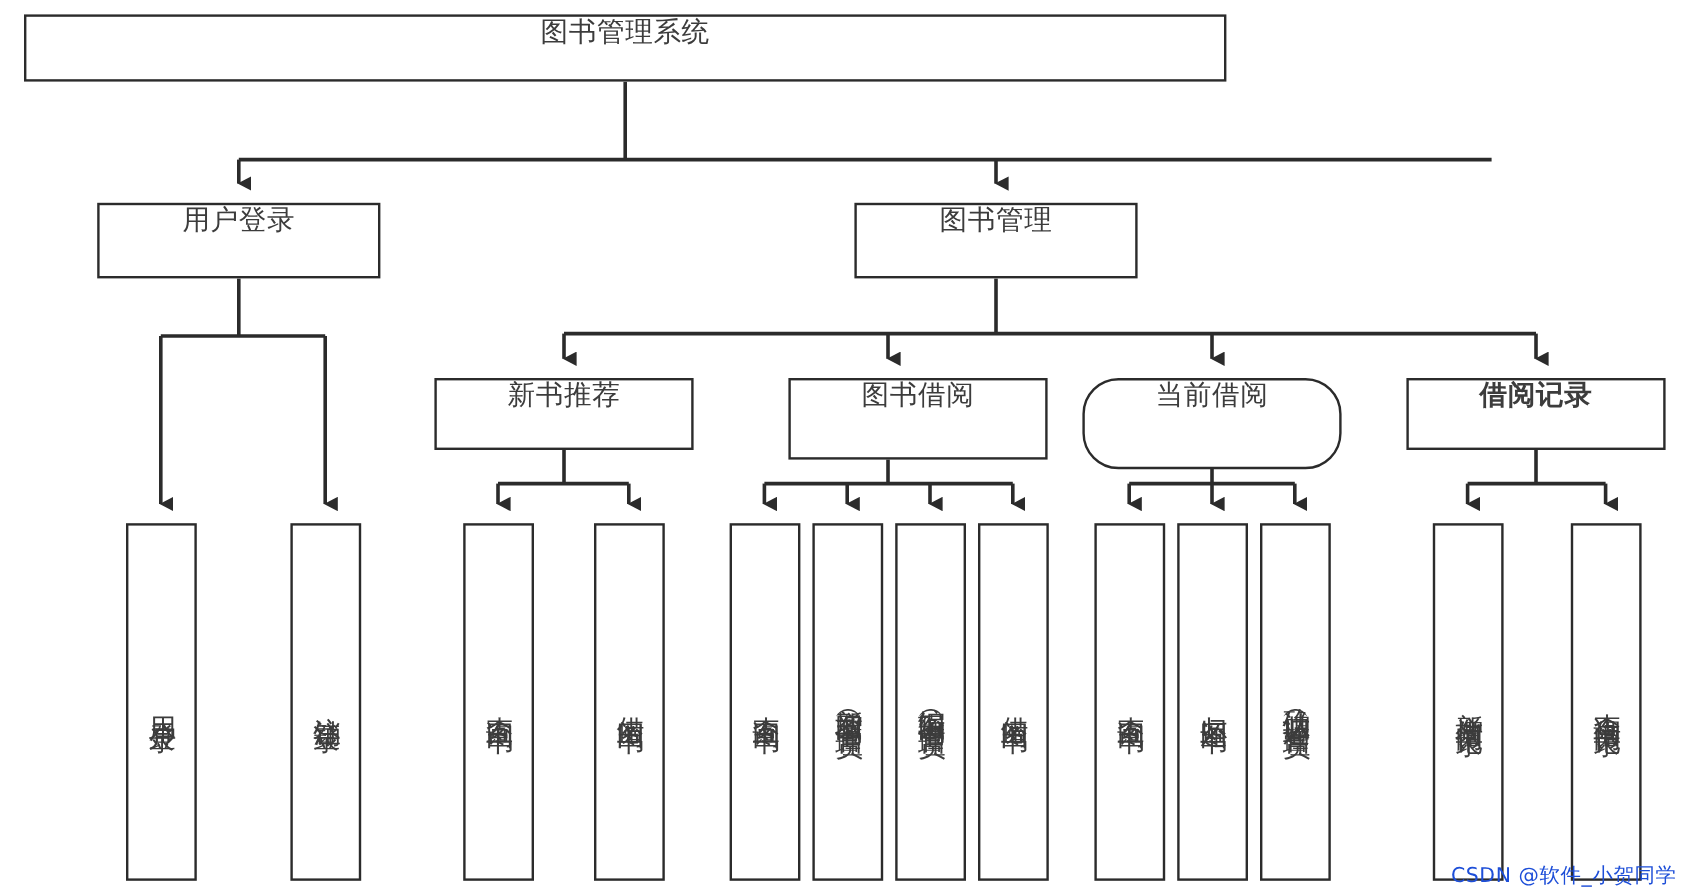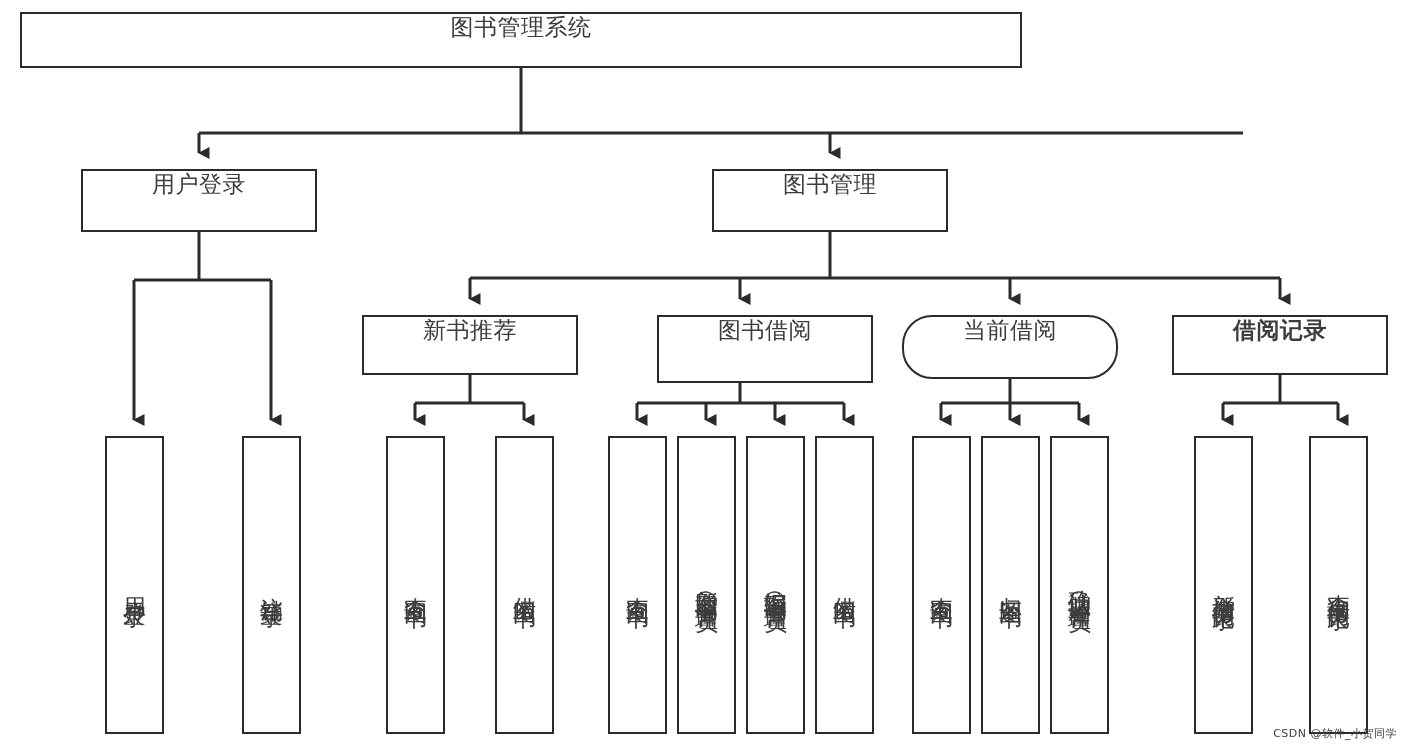--- a/index.html
+++ b/index.html
@@ -61,22 +61,22 @@
     text-orientation: upright;
     font-size: 23px;
     letter-spacing: 3px;
     line-height: 1;
     white-space: nowrap;
   }
   .watermark {
     position: absolute;
     right: 8px;
     bottom: 6px;
-    font-size: 11px;
-    color: #404040;
+    font-size: 17px;
+    color: #1d4ed8;
     letter-spacing: 0.5px;
     white-space: nowrap;
     user-select: none;
   }
 </style>
 </head>
 <body>
 
 <div id="diagram-root">
 
@@ -140,21 +140,21 @@
   <div class="node horiz" style="left:362px; top:315px; width:216px; height:60px;">
     <span class="node-label">新书推荐</span>
   </div>
 
   <div class="node horiz" style="left:712px; top:169px; width:236px; height:63px;">
     <span class="node-label">图书管理</span>
   </div>
   <div class="node horiz" style="left:632px; top:315px; width:216px; height:68px;margin-left:25px;">
     <span class="node-label">图书借阅</span>
   </div>
-  <div class="node horiz" style="left:902px; top:315px; width:216px; height:64px;border-radius:30px;">
+  <div class="node horiz" style="left:902px; top:315px; width:216px; height:76px;border-radius:30px;">
     <span class="node-label">当前借阅</span>
   </div>
   <div class="node horiz" style="left:1172px; top:315px; width:216px; height:60px;font-weight:bold;">
     <span class="node-label">借阅记录</span>
   </div>
 
   <div class="node vert" style="left:105px; top:436px; width:59px; height:298px;">
     <span class="node-label">用户登录</span>
   </div>
   <div class="node vert" style="left:242px; top:436px; width:59px; height:298px;">

